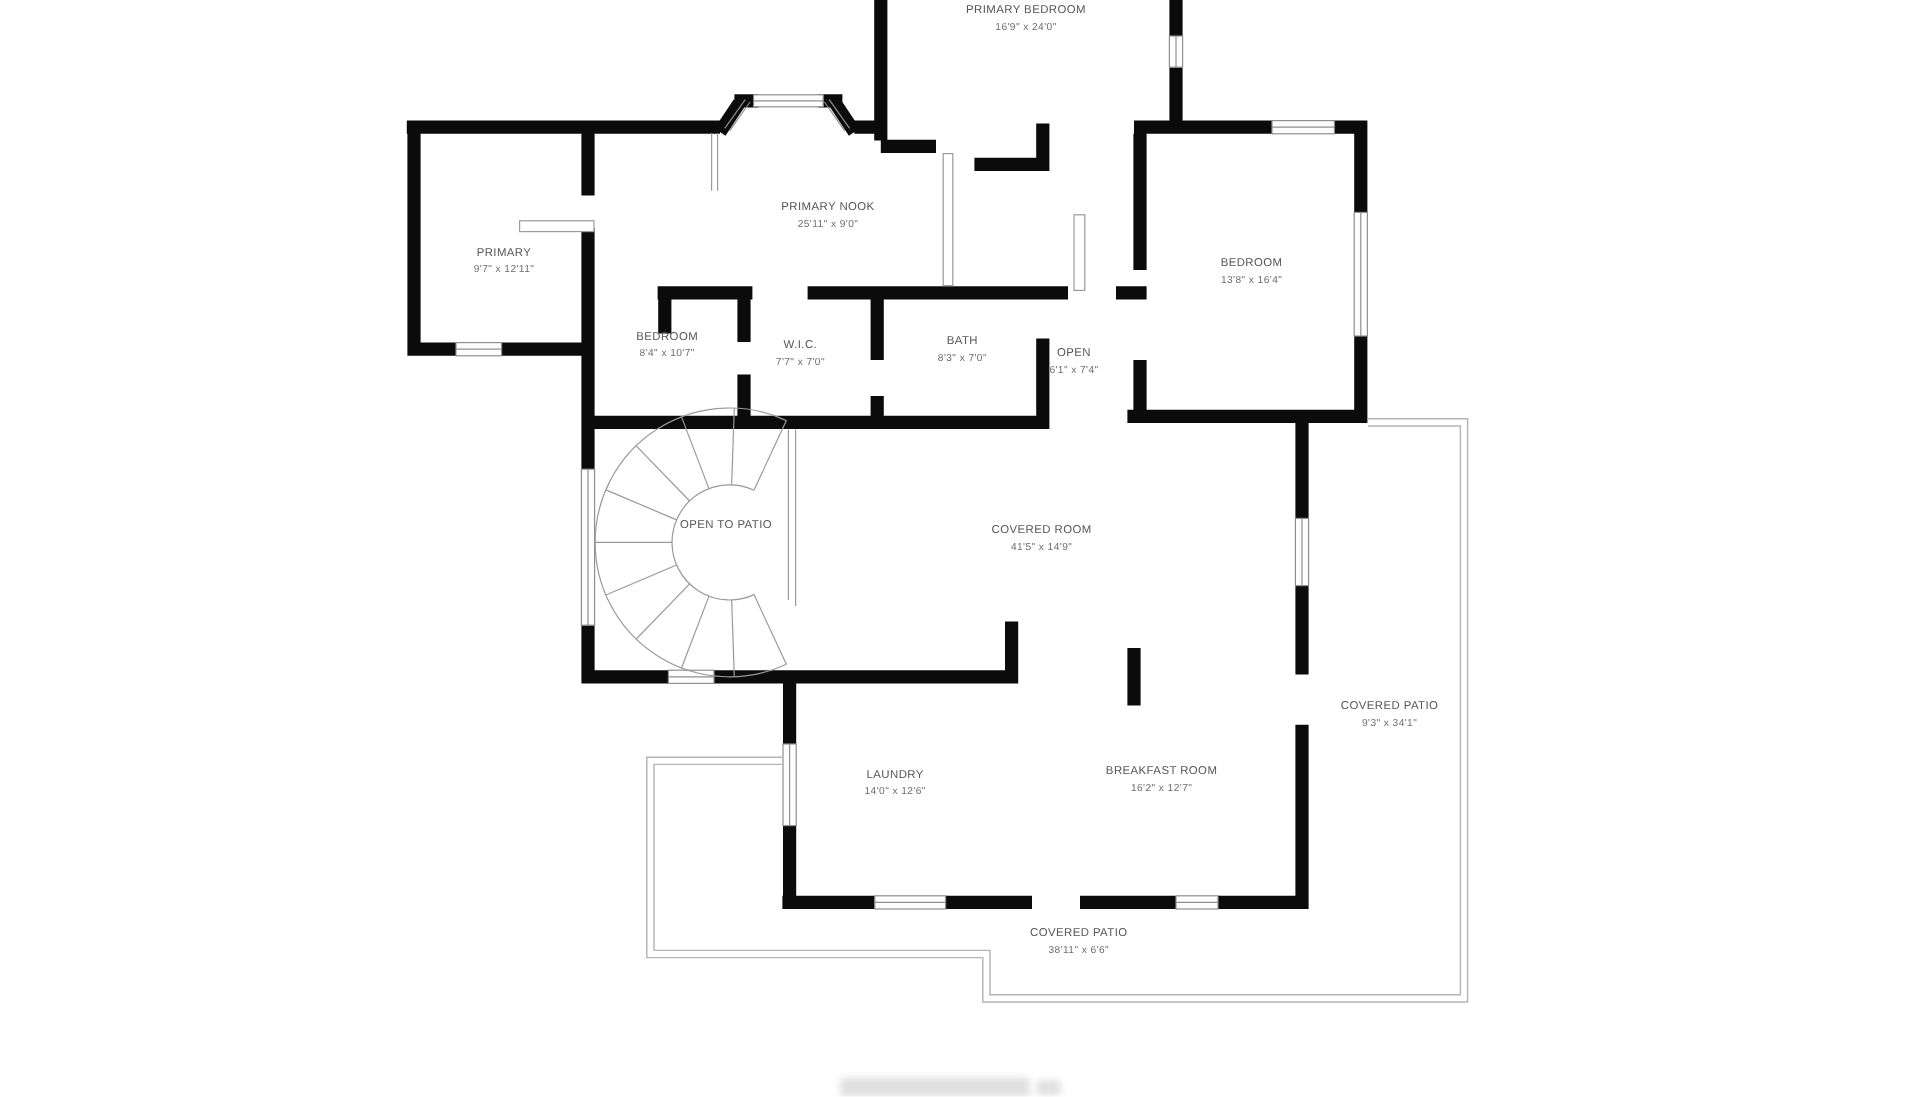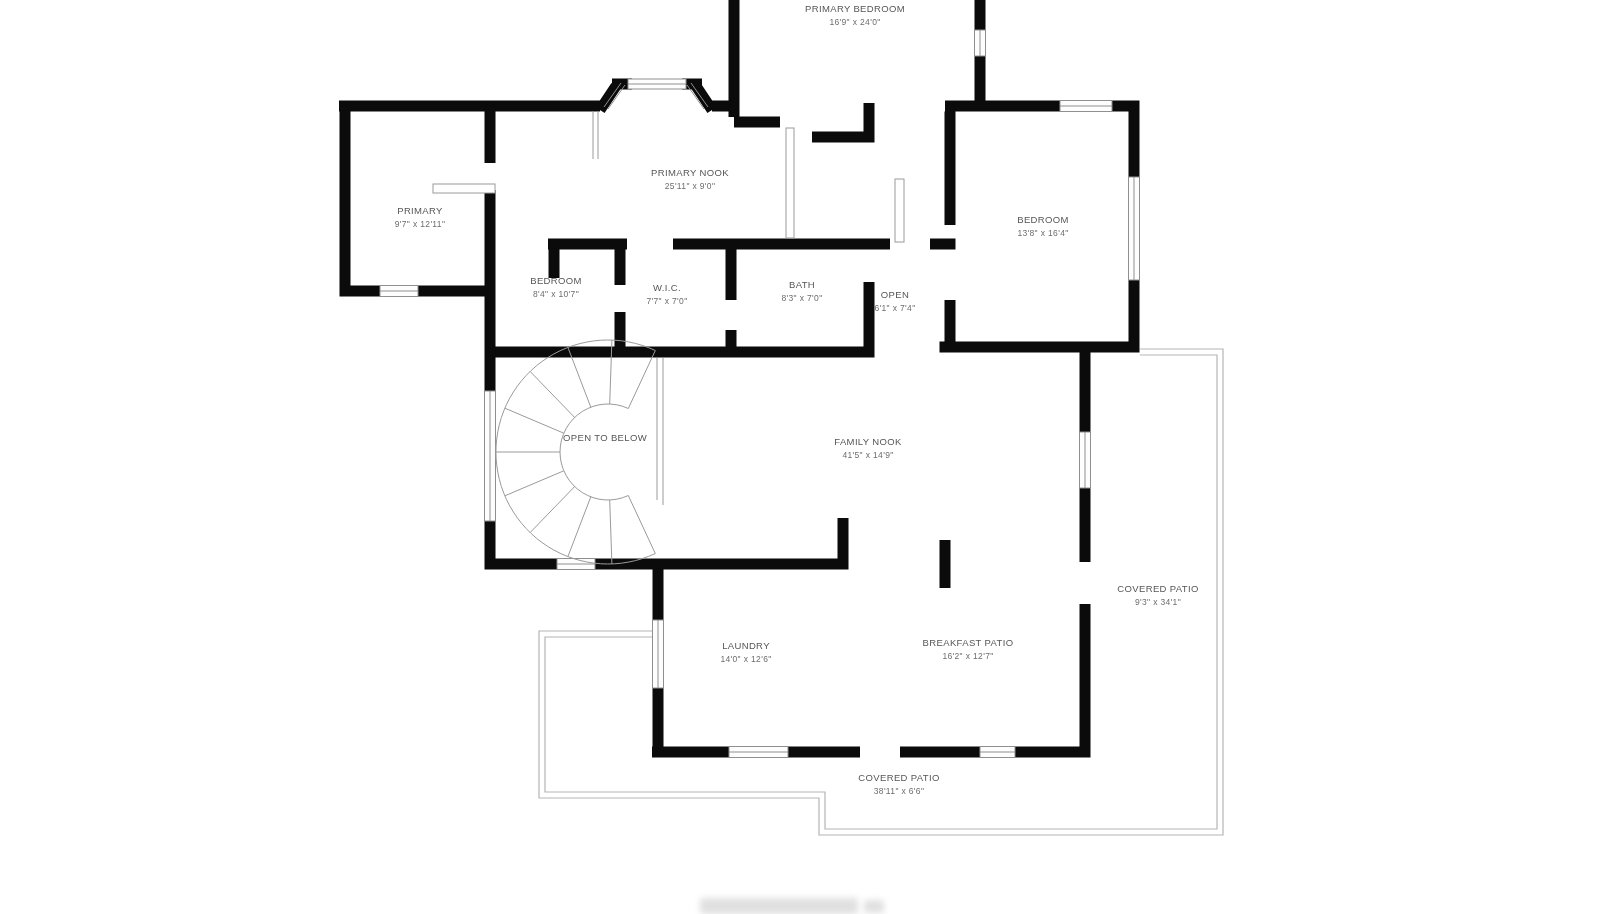--- a/index.html
+++ b/index.html
@@ -174,40 +174,40 @@
     <div class="name">OPEN</div>
     <div class="dims">6'1" x 7'4"</div>
   </div>
 
   <div class="lbl" style="left:1043px;top:226px">
     <div class="name">BEDROOM</div>
     <div class="dims">13'8" x 16'4"</div>
   </div>
 
   <div class="lbl" style="left:605px;top:438px">
-    <div class="name">OPEN TO BELOW</div>
+    <div class="name">OPEN TO PATIO</div>
   </div>
 
   <div class="lbl" style="left:868px;top:448px">
-    <div class="name">FAMILY NOOK</div>
+    <div class="name">COVERED ROOM</div>
     <div class="dims">41'5" x 14'9"</div>
   </div>
 
   <div class="lbl" style="left:1158px;top:595px">
     <div class="name">COVERED PATIO</div>
     <div class="dims">9'3" x 34'1"</div>
   </div>
 
   <div class="lbl" style="left:746px;top:652px">
     <div class="name">LAUNDRY</div>
     <div class="dims">14'0" x 12'6"</div>
   </div>
 
   <div class="lbl" style="left:968px;top:649px">
-    <div class="name">BREAKFAST PATIO</div>
+    <div class="name">BREAKFAST ROOM</div>
     <div class="dims">16'2" x 12'7"</div>
   </div>
 
   <div class="lbl" style="left:899px;top:784px">
     <div class="name">COVERED PATIO</div>
     <div class="dims">38'11" x 6'6"</div>
   </div>
 
   <div class="footer-blob" style="left:700px;top:898px;width:158px;height:16px"></div>
   <div class="footer-blob" style="left:864px;top:900px;width:20px;height:13px"></div>

